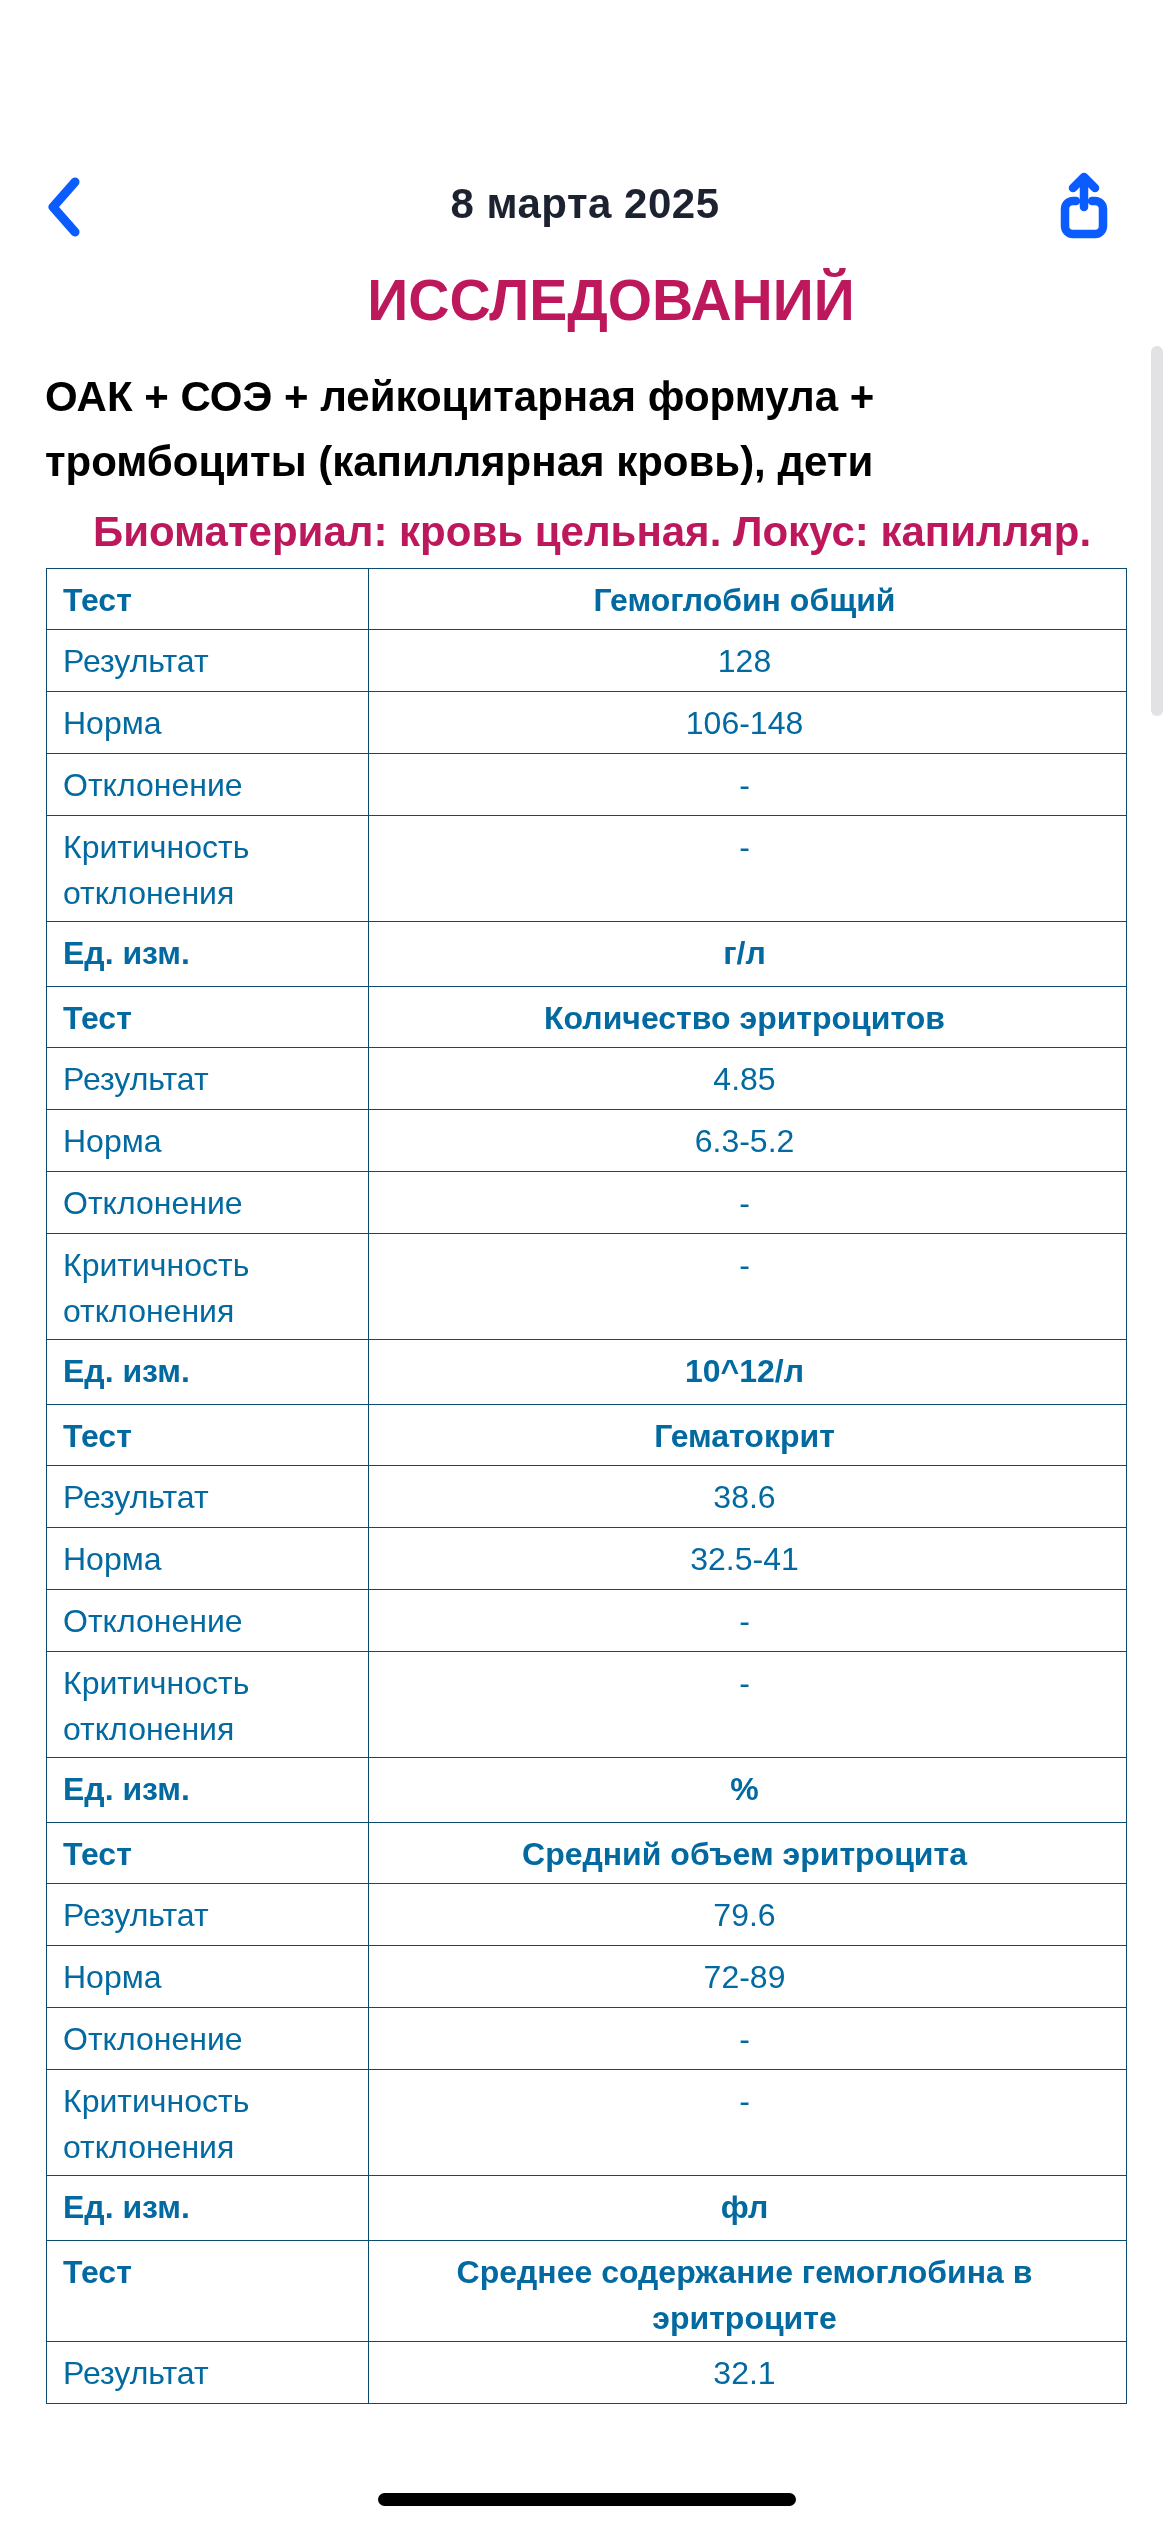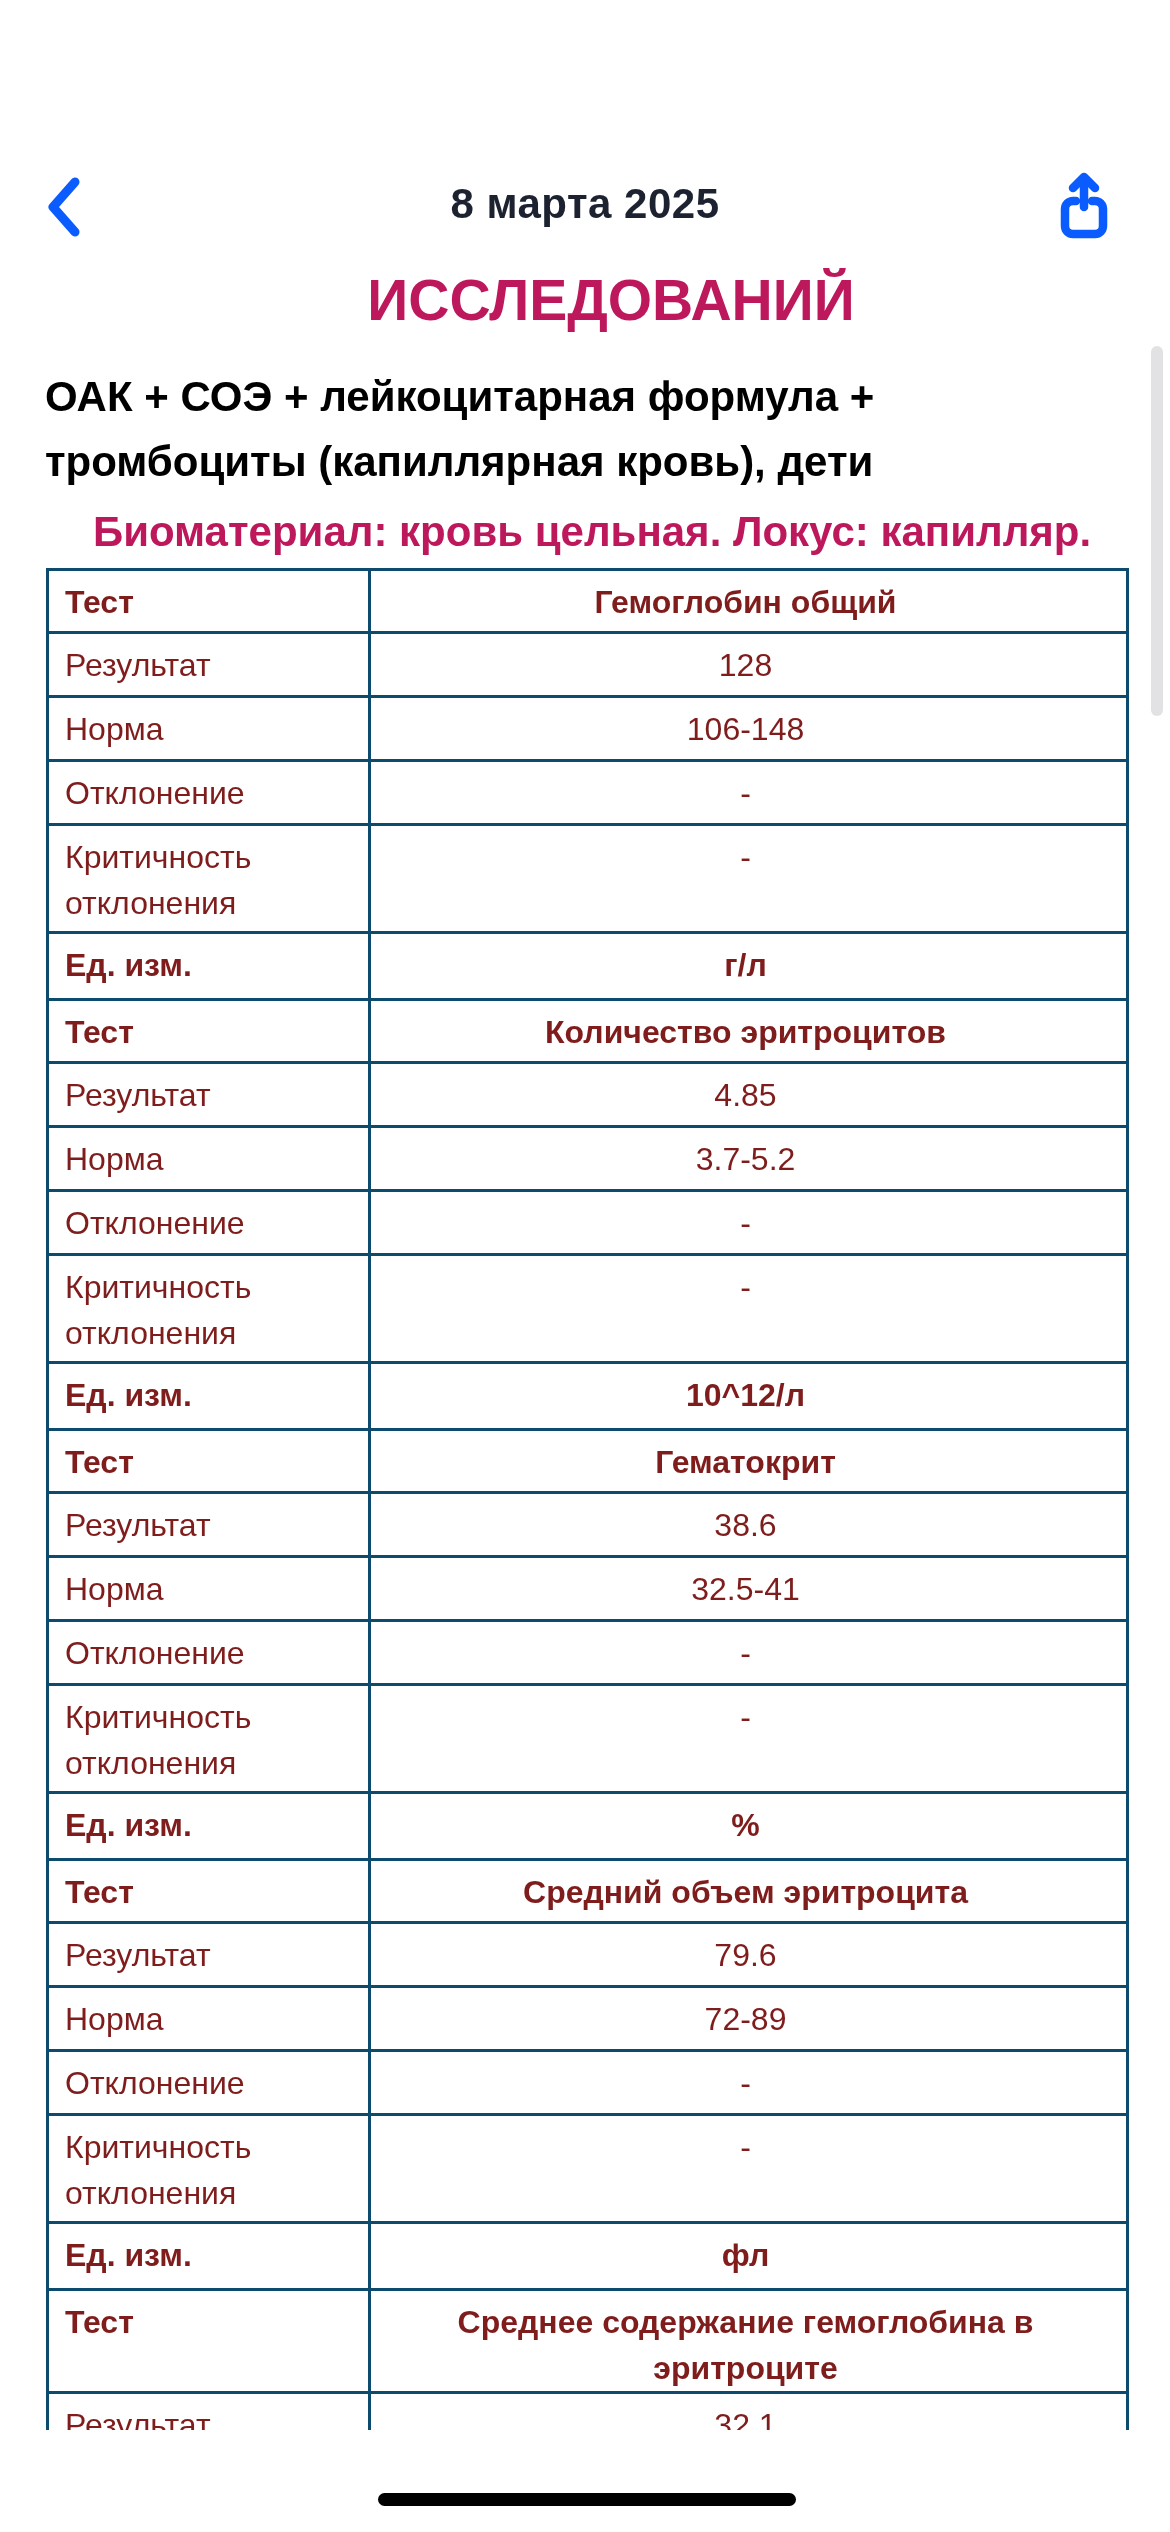--- a/index.html
+++ b/index.html
@@ -82,24 +82,24 @@
     width: 1084px;
     height: 1862px;
     overflow: hidden;
   }
   table.results {
     border-collapse: collapse;
     table-layout: fixed;
     width: 1080px;
   }
   table.results td {
-    border: 3px solid #0c4a6e;
+    border: 1px solid #0c4a6e;
     font-size: 32px;
     line-height: 46px;
-    color: #7f1d1d;
+    color: #0369a1;
     vertical-align: top;
     padding-top: 8px;
     overflow: hidden;
   }
   td.c-label { text-align: left; padding-left: 16px; padding-right: 8px; }
   td.c-value { text-align: center; padding-left: 6px; padding-right: 12px; }
   .b { font-weight: 700; }
   tr.h63  td { height: 52px; }
   tr.h64  td { height: 53px; }
   tr.h108 td { height: 97px; }
@@ -189,21 +189,21 @@
         <tr class="h63">
           <td class="c-label b">Тест</td>
           <td class="c-value b">Количество эритроцитов</td>
         </tr>
         <tr class="h64">
           <td class="c-label">Результат</td>
           <td class="c-value">4.85</td>
         </tr>
         <tr class="h64">
           <td class="c-label">Норма</td>
-          <td class="c-value">3.7-5.2</td>
+          <td class="c-value">6.3-5.2</td>
         </tr>
         <tr class="h64">
           <td class="c-label">Отклонение</td>
           <td class="c-value">-</td>
         </tr>
         <tr class="h108">
           <td class="c-label">Критичность отклонения</td>
           <td class="c-value">-</td>
         </tr>
         <tr class="h67">

